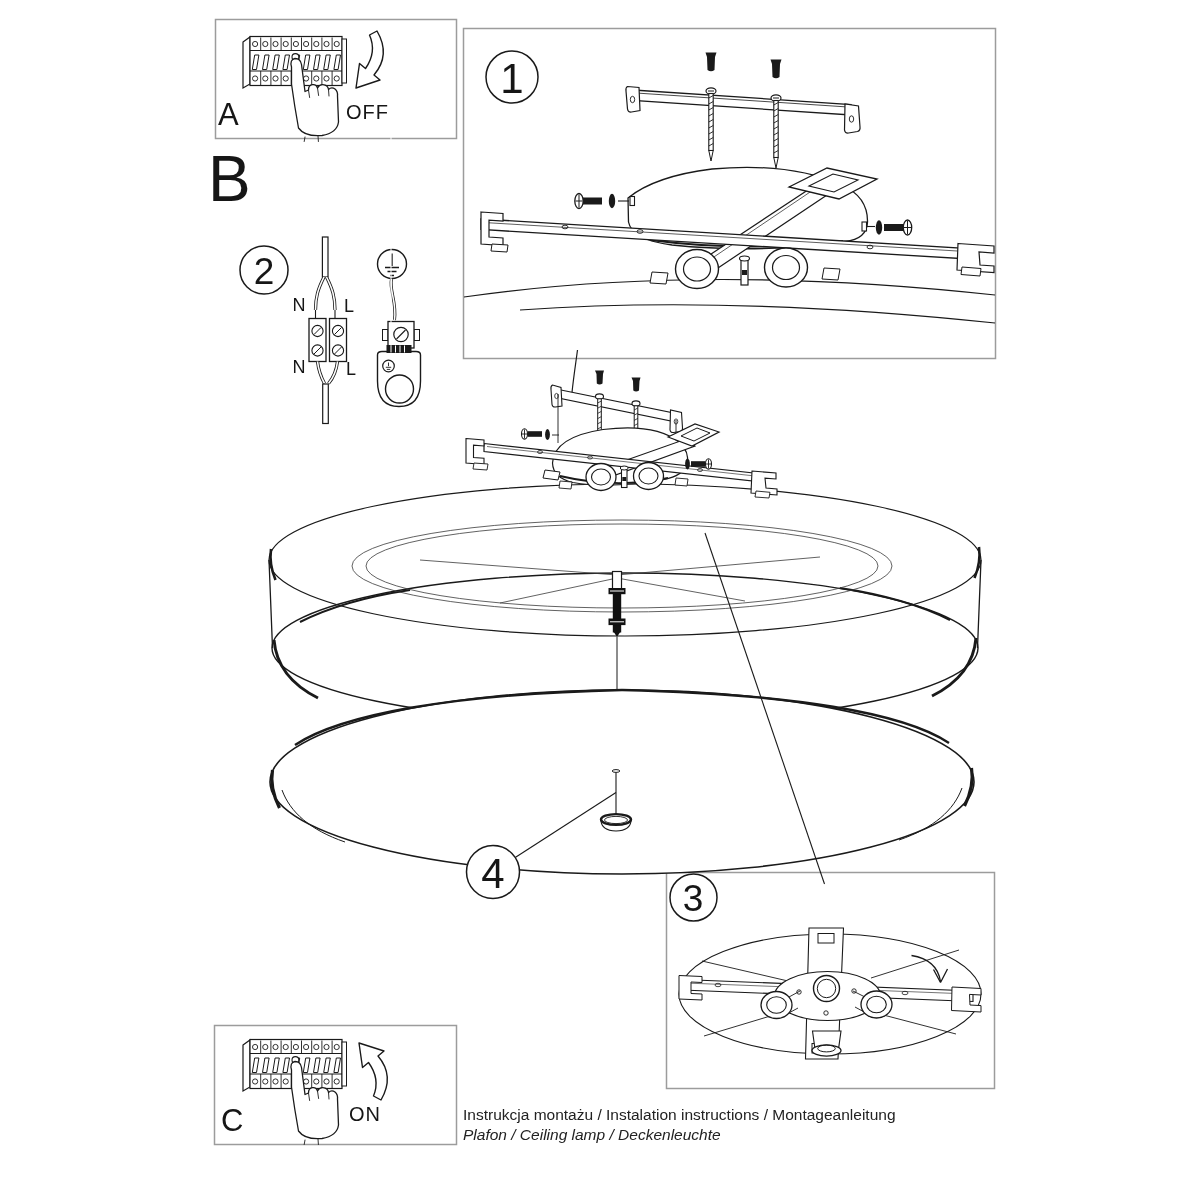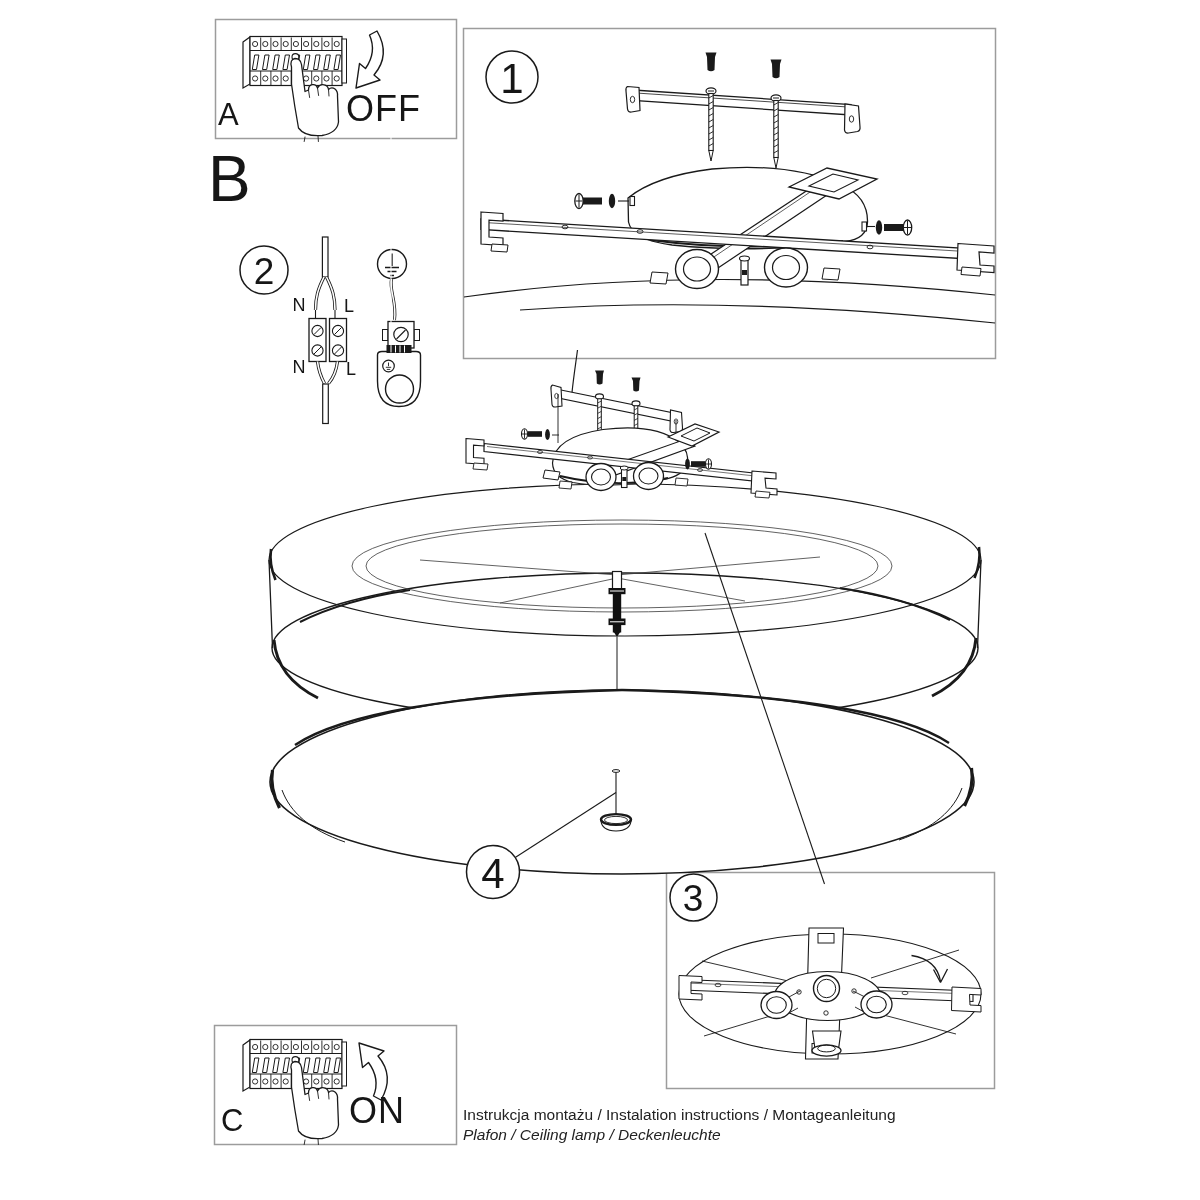--- a/index.html
+++ b/index.html
@@ -2,21 +2,21 @@
 <html><head>
 <meta charset="utf-8">
 <style>
   html,body{margin:0;padding:0;background:#fff;}
   #sheet{position:relative;width:1200px;height:1200px;background:#fff;overflow:hidden;
          font-family:"Liberation Sans",sans-serif;color:#111;}
   #art{position:absolute;left:0;top:0;}
   .lbl{position:absolute;color:#161616;white-space:nowrap;line-height:1.1;}
   .section-letter{font-size:31px;}
   .big-letter{font-size:64px;}
-  .action{font-size:36px;letter-spacing:1px;}
+  .action{font-size:20px;letter-spacing:1px;margin-top:12px;}
   .wirelbl{font-size:18px;width:26px;text-align:center;}
   .stepnum{width:52px;text-align:center;}
   .n1,.n4{font-size:42px;}
   .n2,.n3{font-size:37px;}
   .footer-line{font-size:15.5px;color:#222;}
 </style>
 </head>
 <body>
 
 <div id="sheet">

